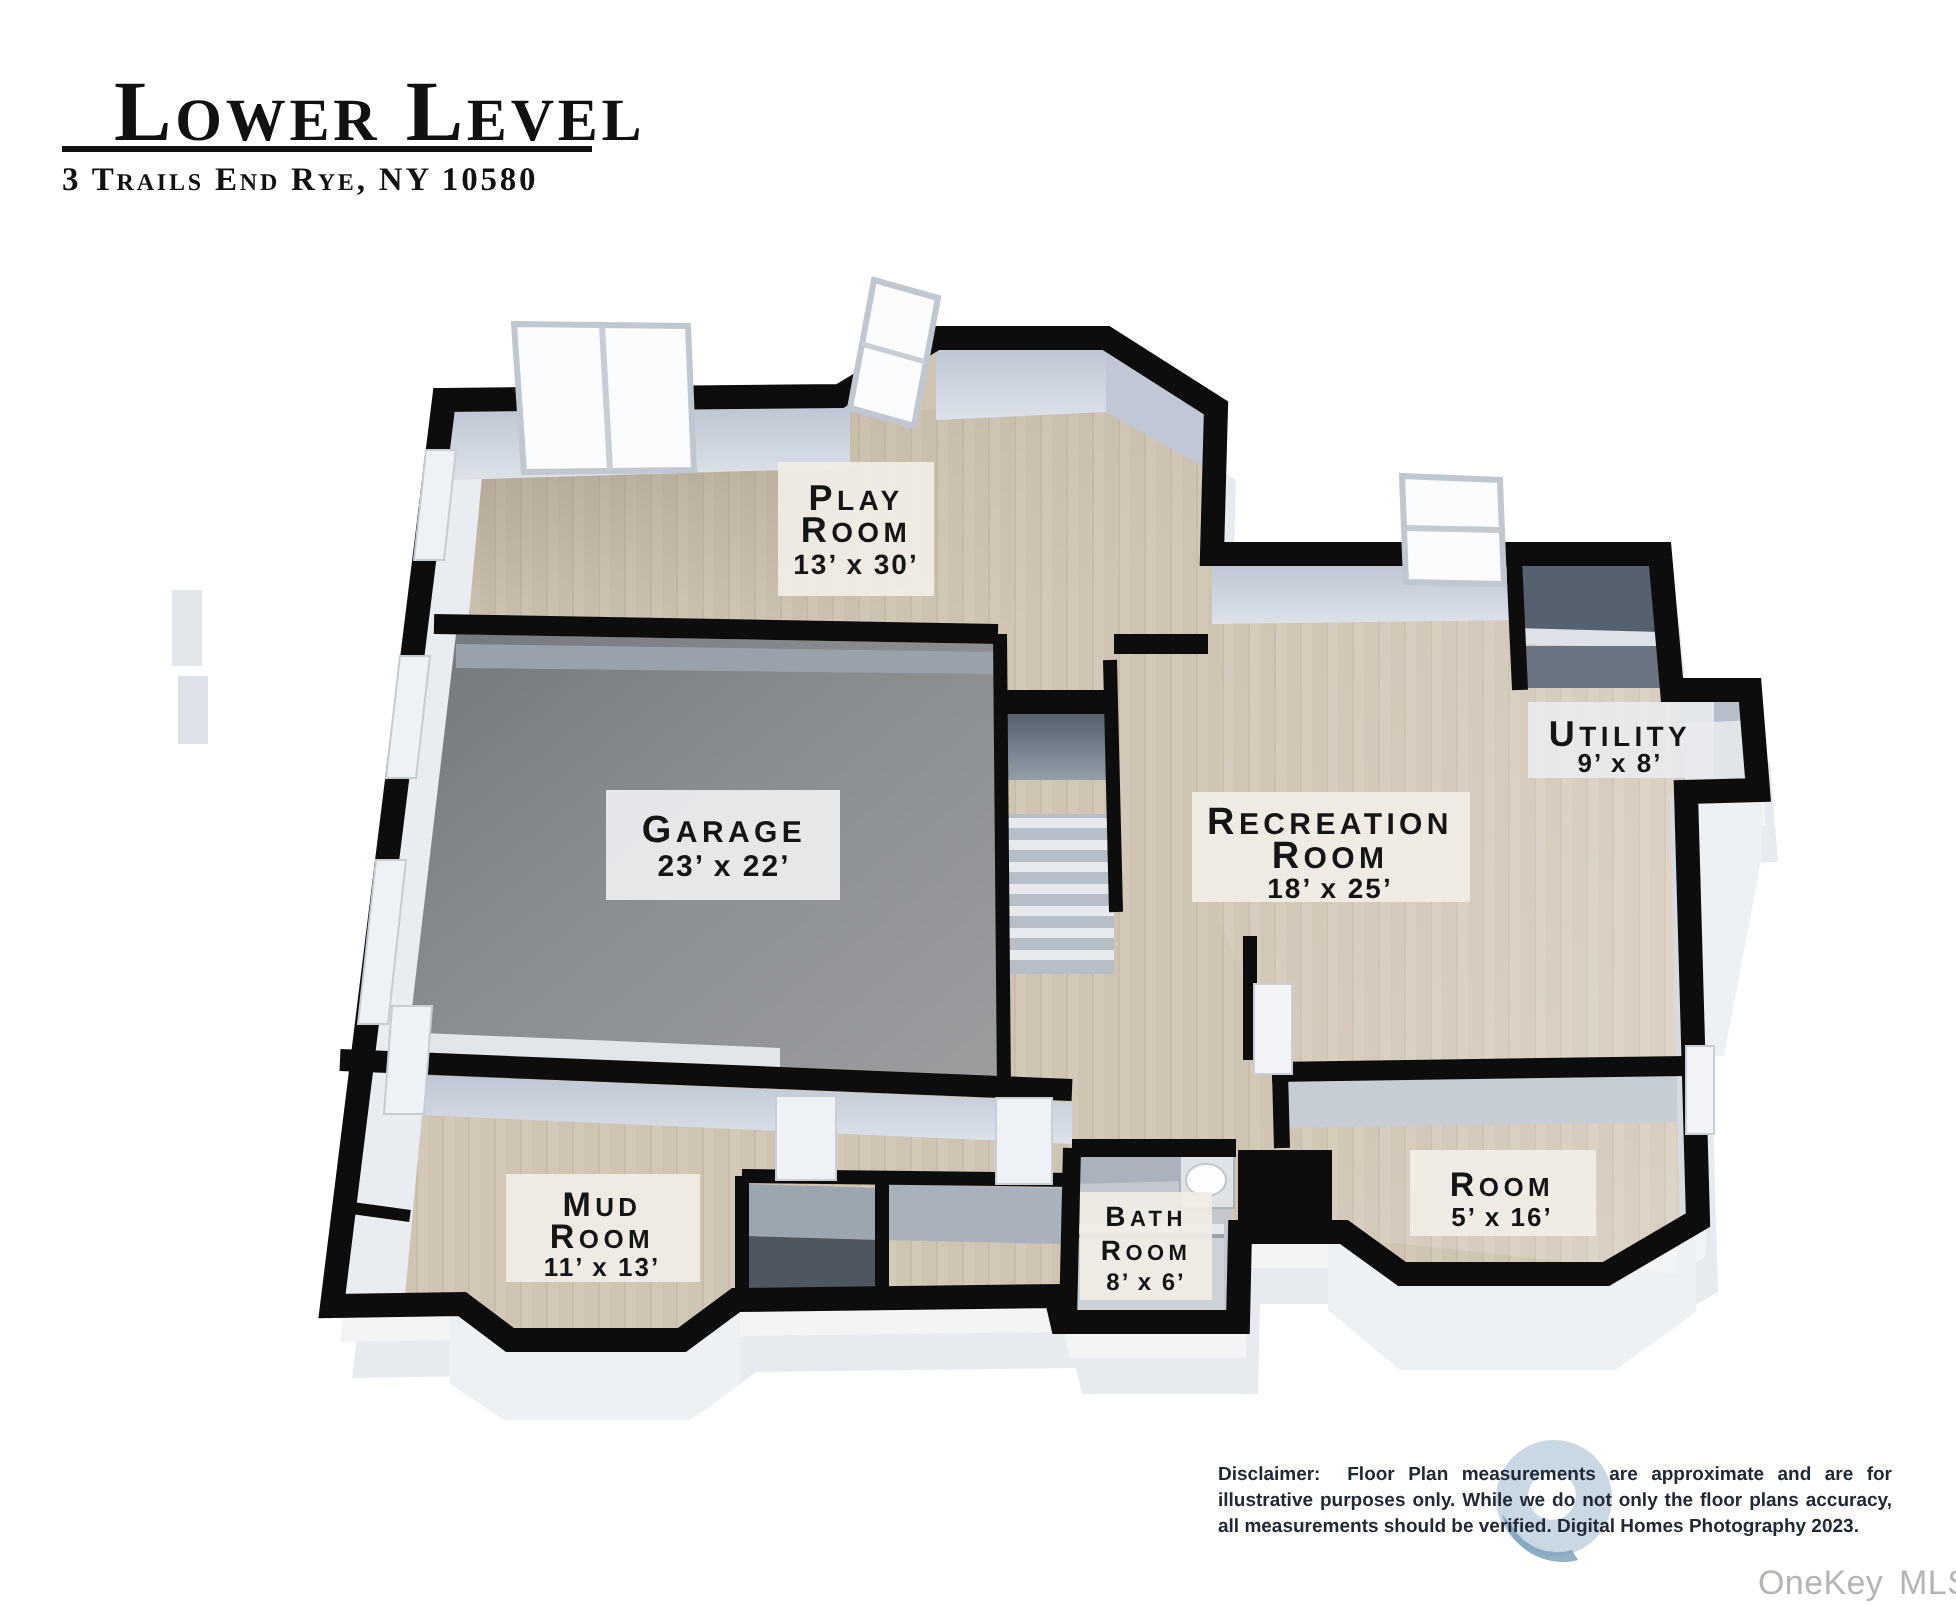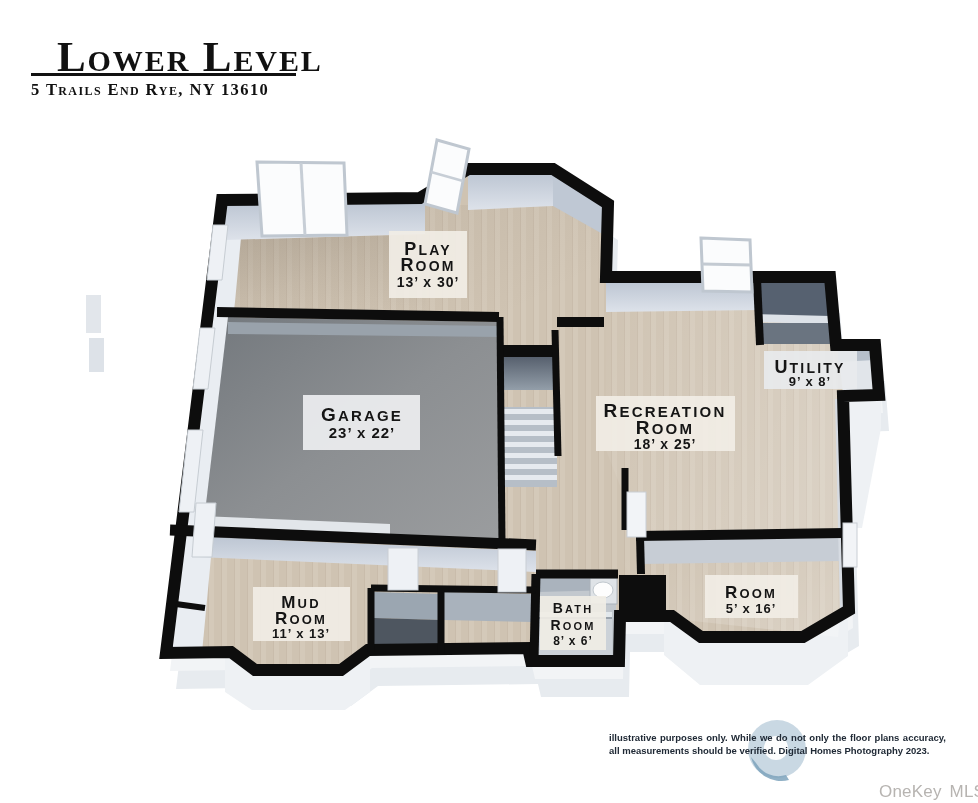--- a/index.html
+++ b/index.html
@@ -213,19 +213,20 @@
 </svg>
 
 <svg id="wm" width="62" height="62" viewBox="0 0 62 62">
   <circle cx="31" cy="30" r="29" fill="#c3d4e0" opacity="0.9"></circle>
   <circle cx="30" cy="29" r="12" fill="#fdfdfd"></circle>
   <path d="M10,44 A26,26 0 0,0 40,56 L43,61 A31,31 0 0,1 5,38 Z" fill="#7ea3bc" opacity="0.85"></path>
 </svg>
 
 <div id="title">Lower Level</div>
 <div id="trule"></div>
-<div id="addr">5 Trails End Rye, NY 13610</div>
+<div id="addr">3 Trails End Rye, NY 10580</div>
 <div id="disc">
+      <div class="jl">Disclaimer:&nbsp; Floor Plan measurements are approximate and are for</div>
       <div class="jl">illustrative purposes only. While we do not only the floor plans accuracy,</div>
       <div>all measurements should be verified. Digital Homes Photography 2023.</div>
     </div>
 <div id="onekey">OneKey MLS</div>
 </div>
 
 </body></html>

